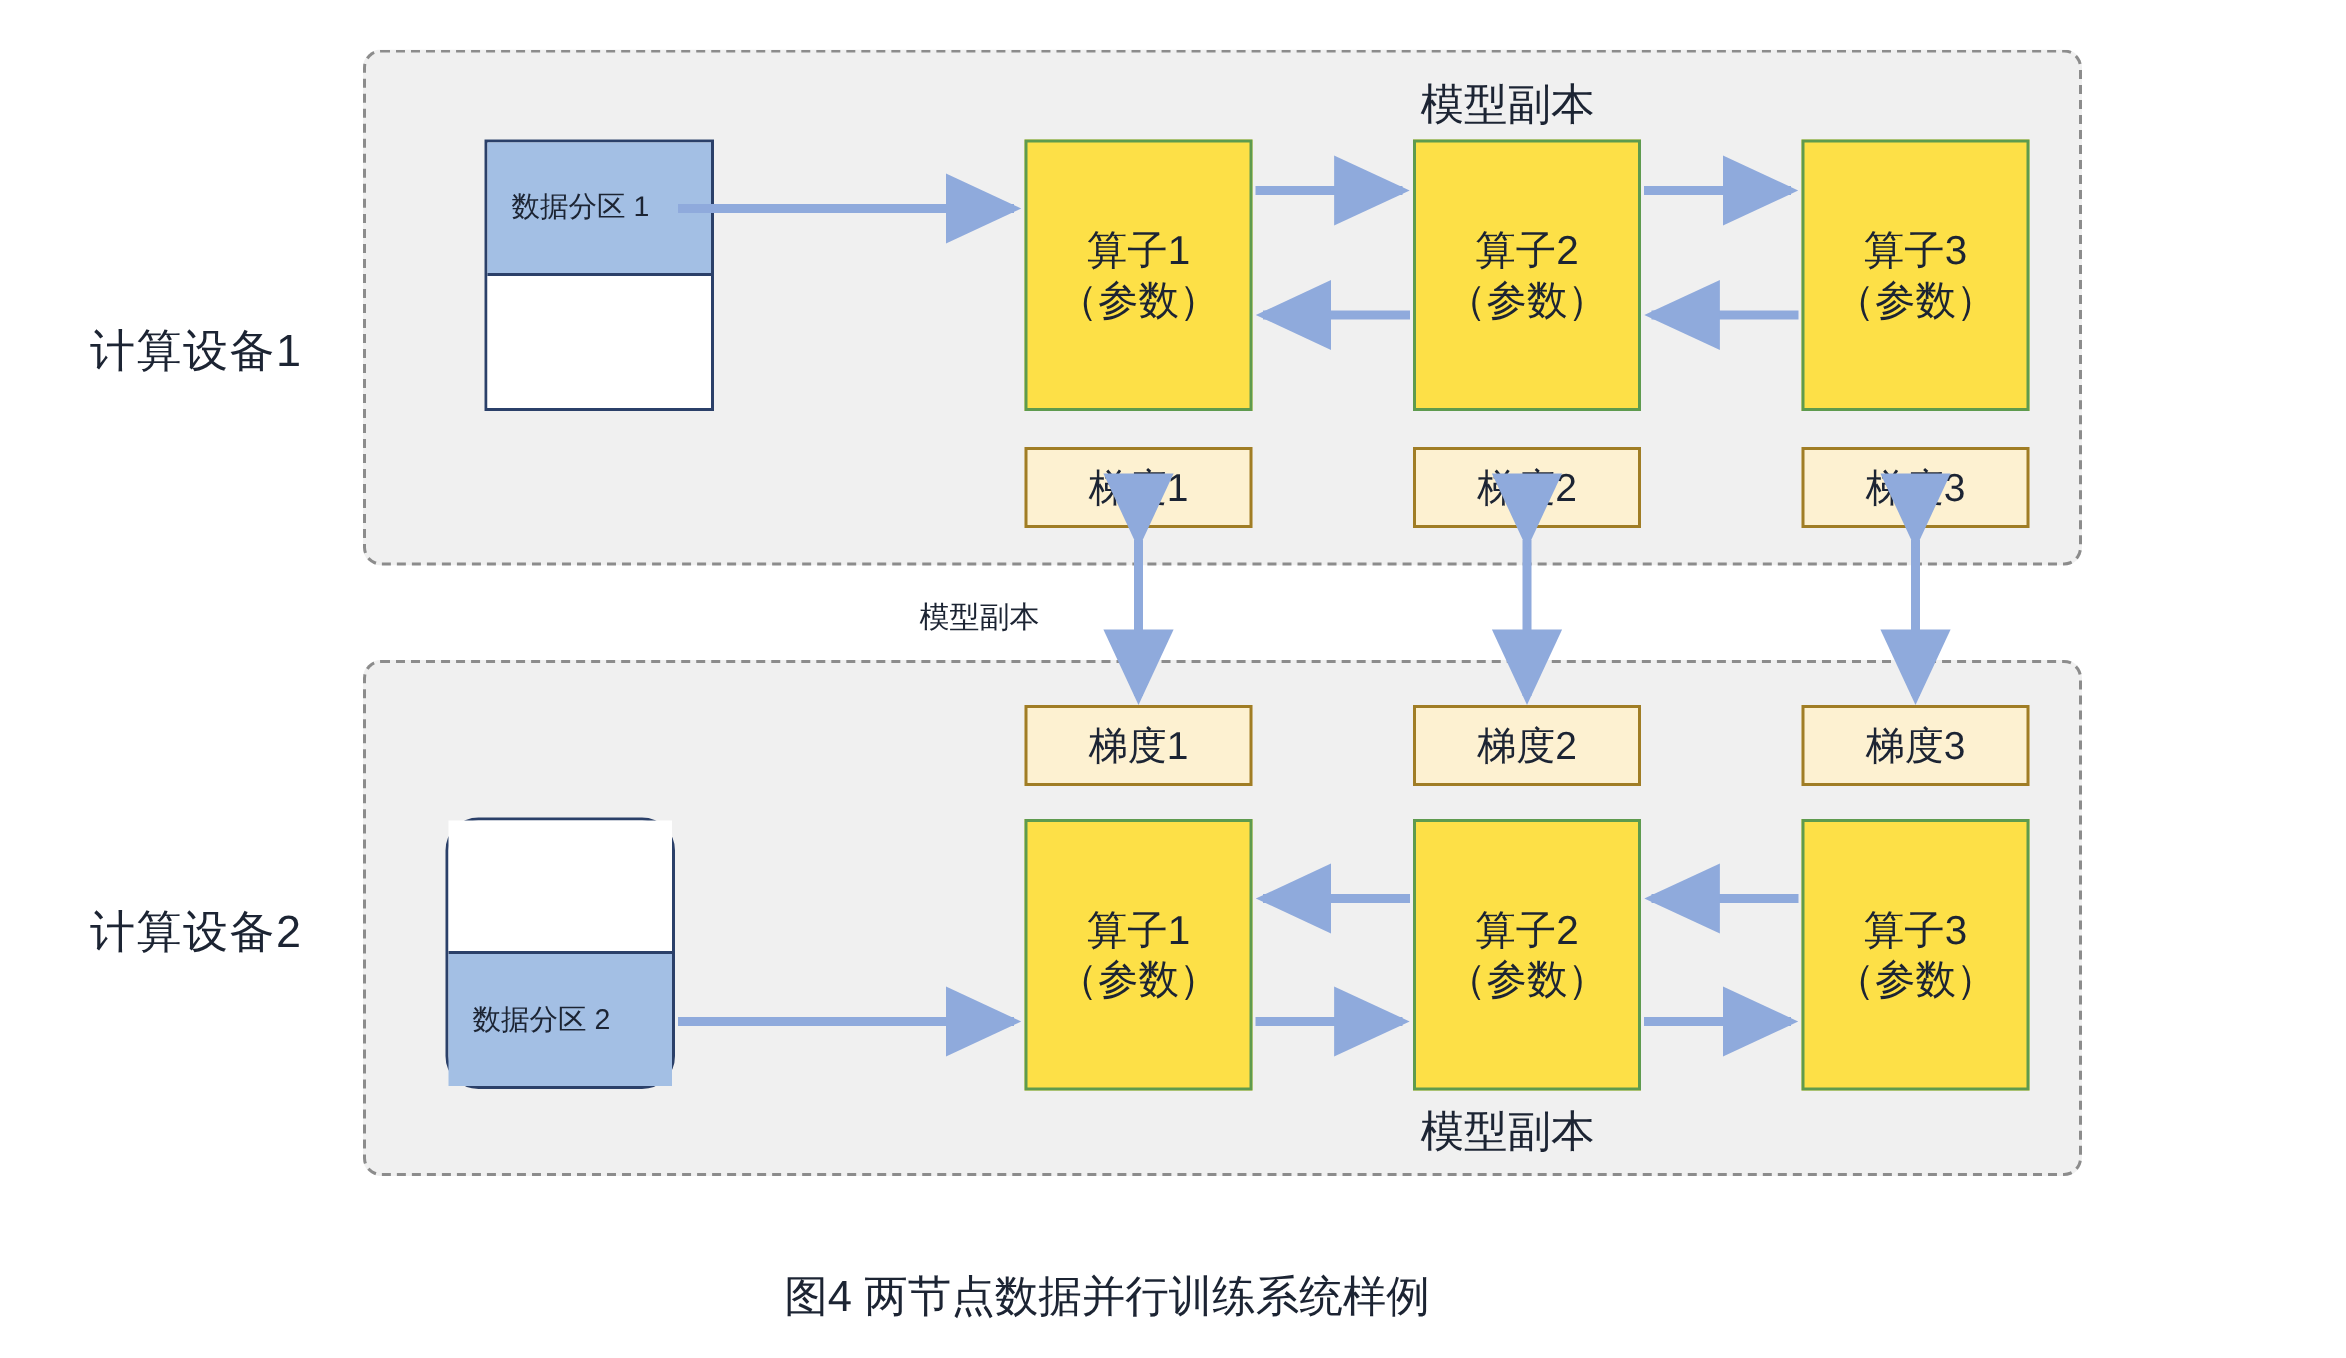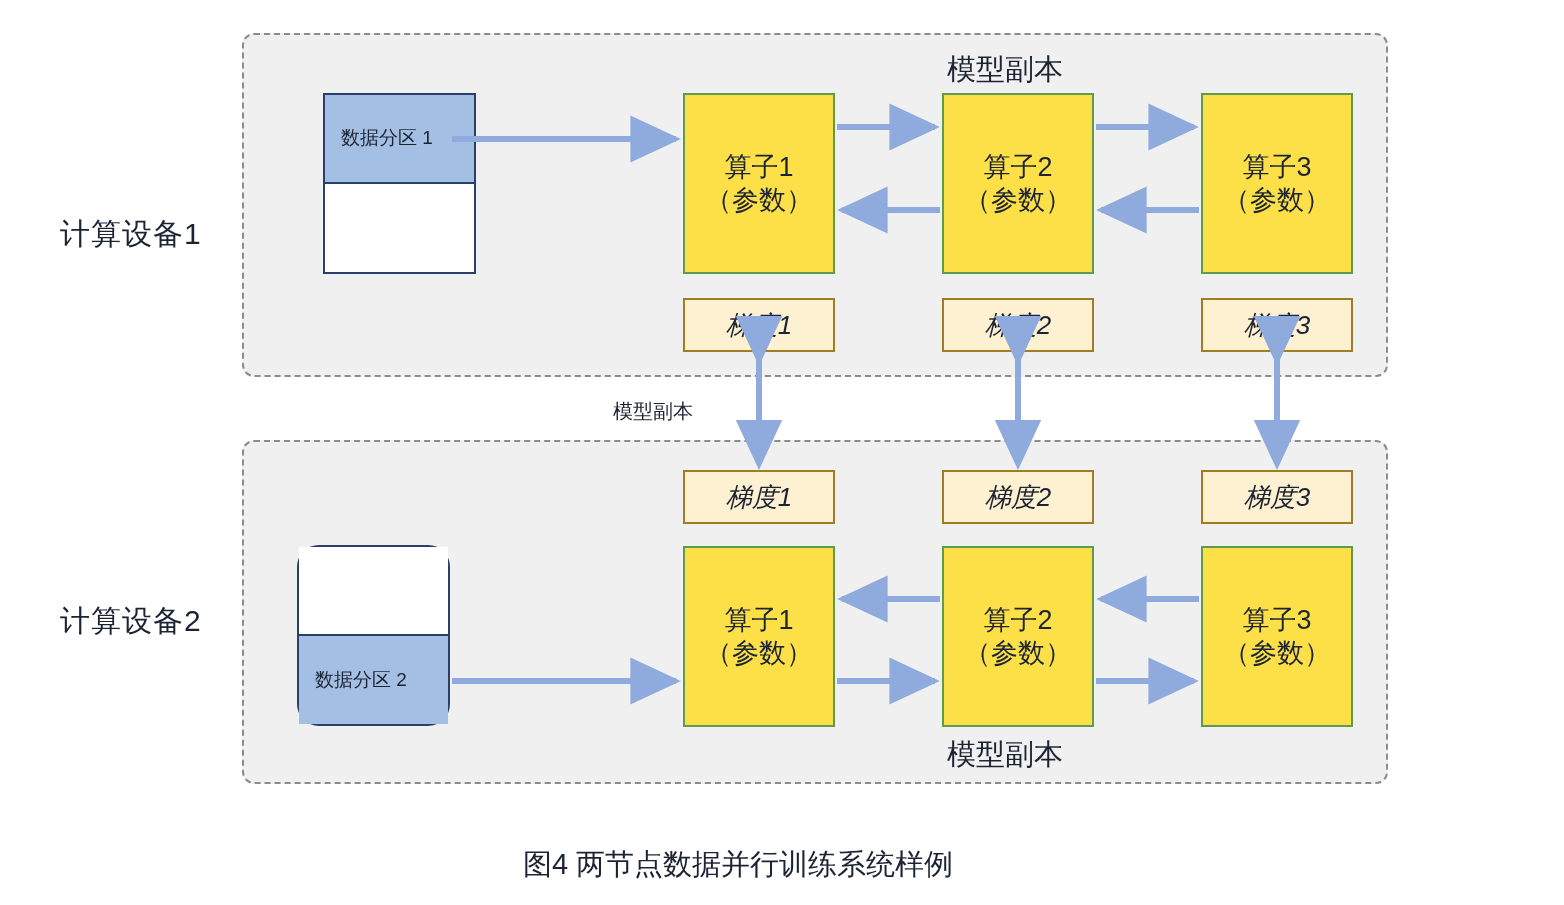--- a/index.html
+++ b/index.html
@@ -114,21 +114,20 @@
     height: 54px;
     background: #fdf1d1;
     border: 2px solid #a07d25;
     box-sizing: border-box;
     display: flex;
     align-items: center;
     justify-content: center;
     font-size: 26px;
     color: #1c2433;
     white-space: nowrap;
-    font-style: italic;
   }
 
   
   #arrow-layer {
     position: absolute;
     left: 0; top: 0;
     width: 1564px;
     height: 905px;
     pointer-events: none;
   }

